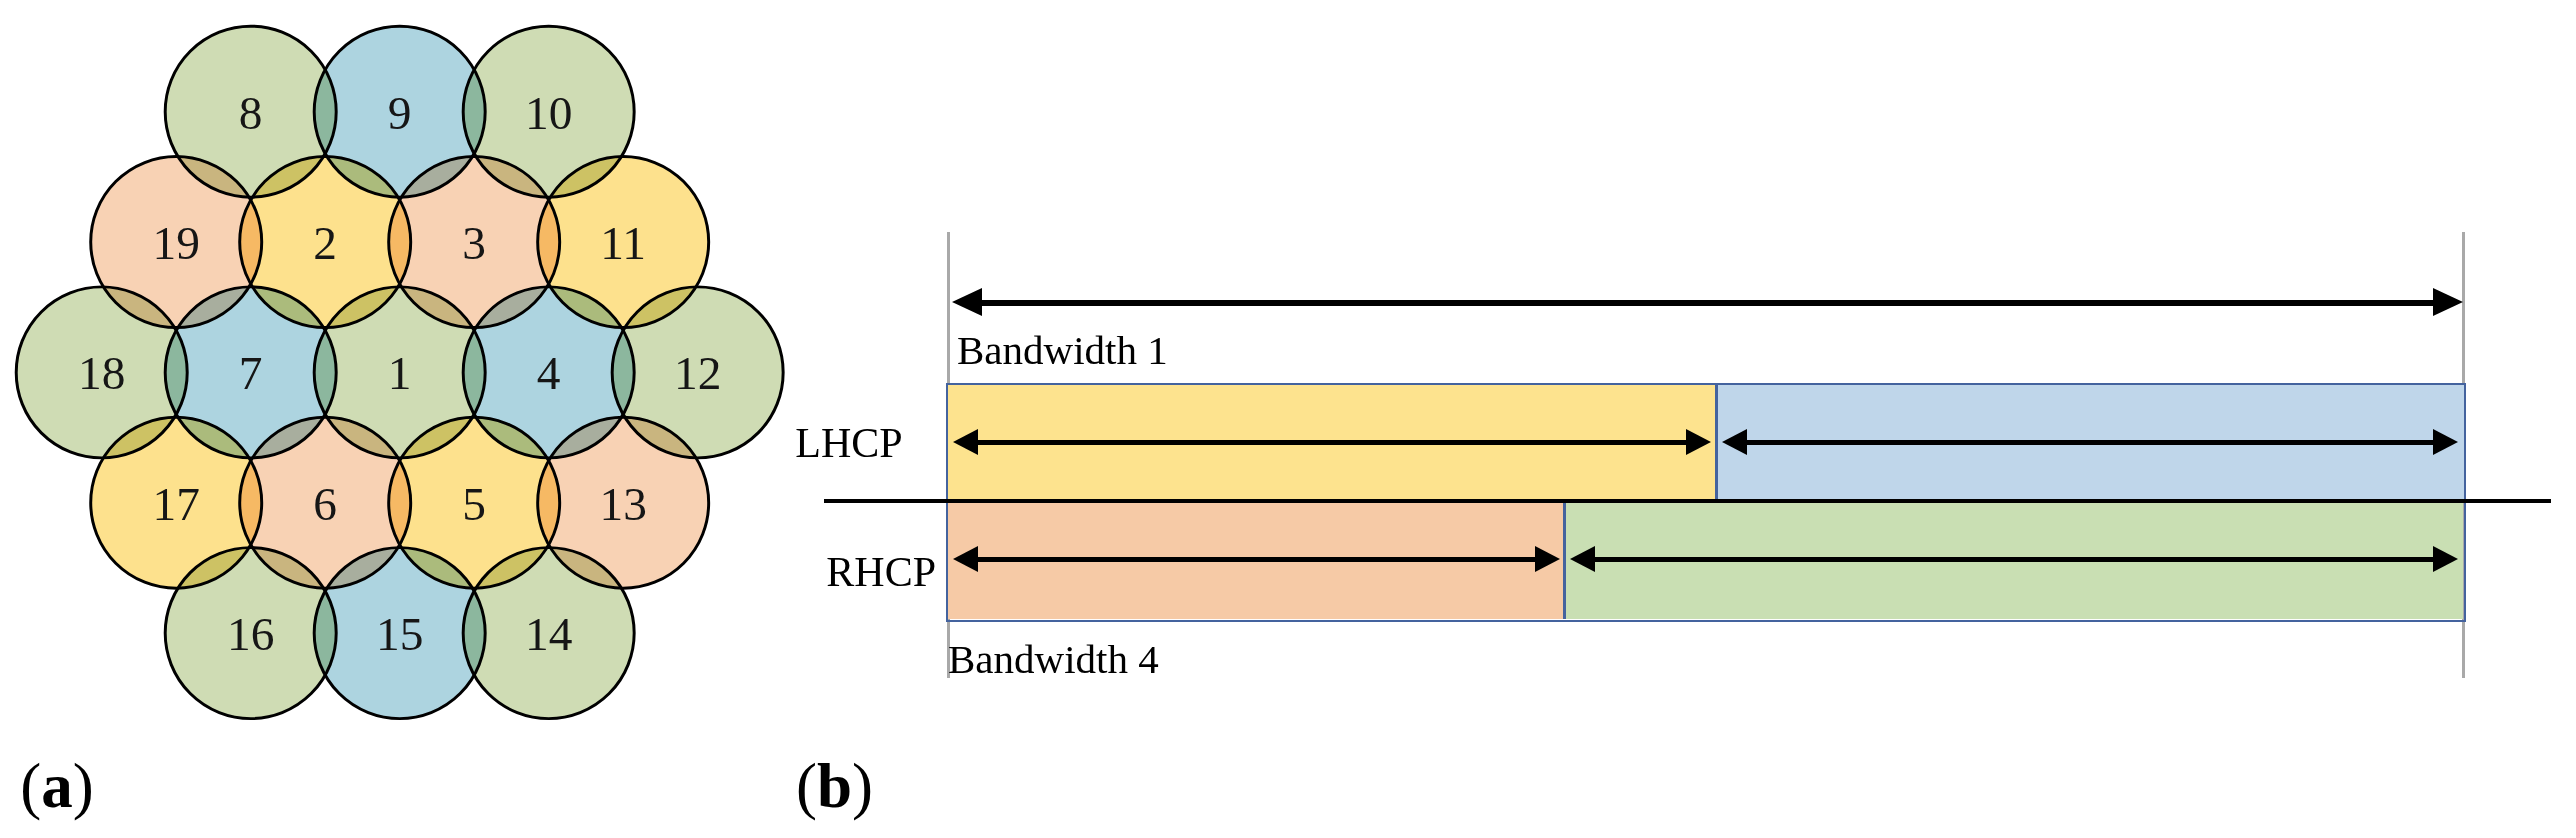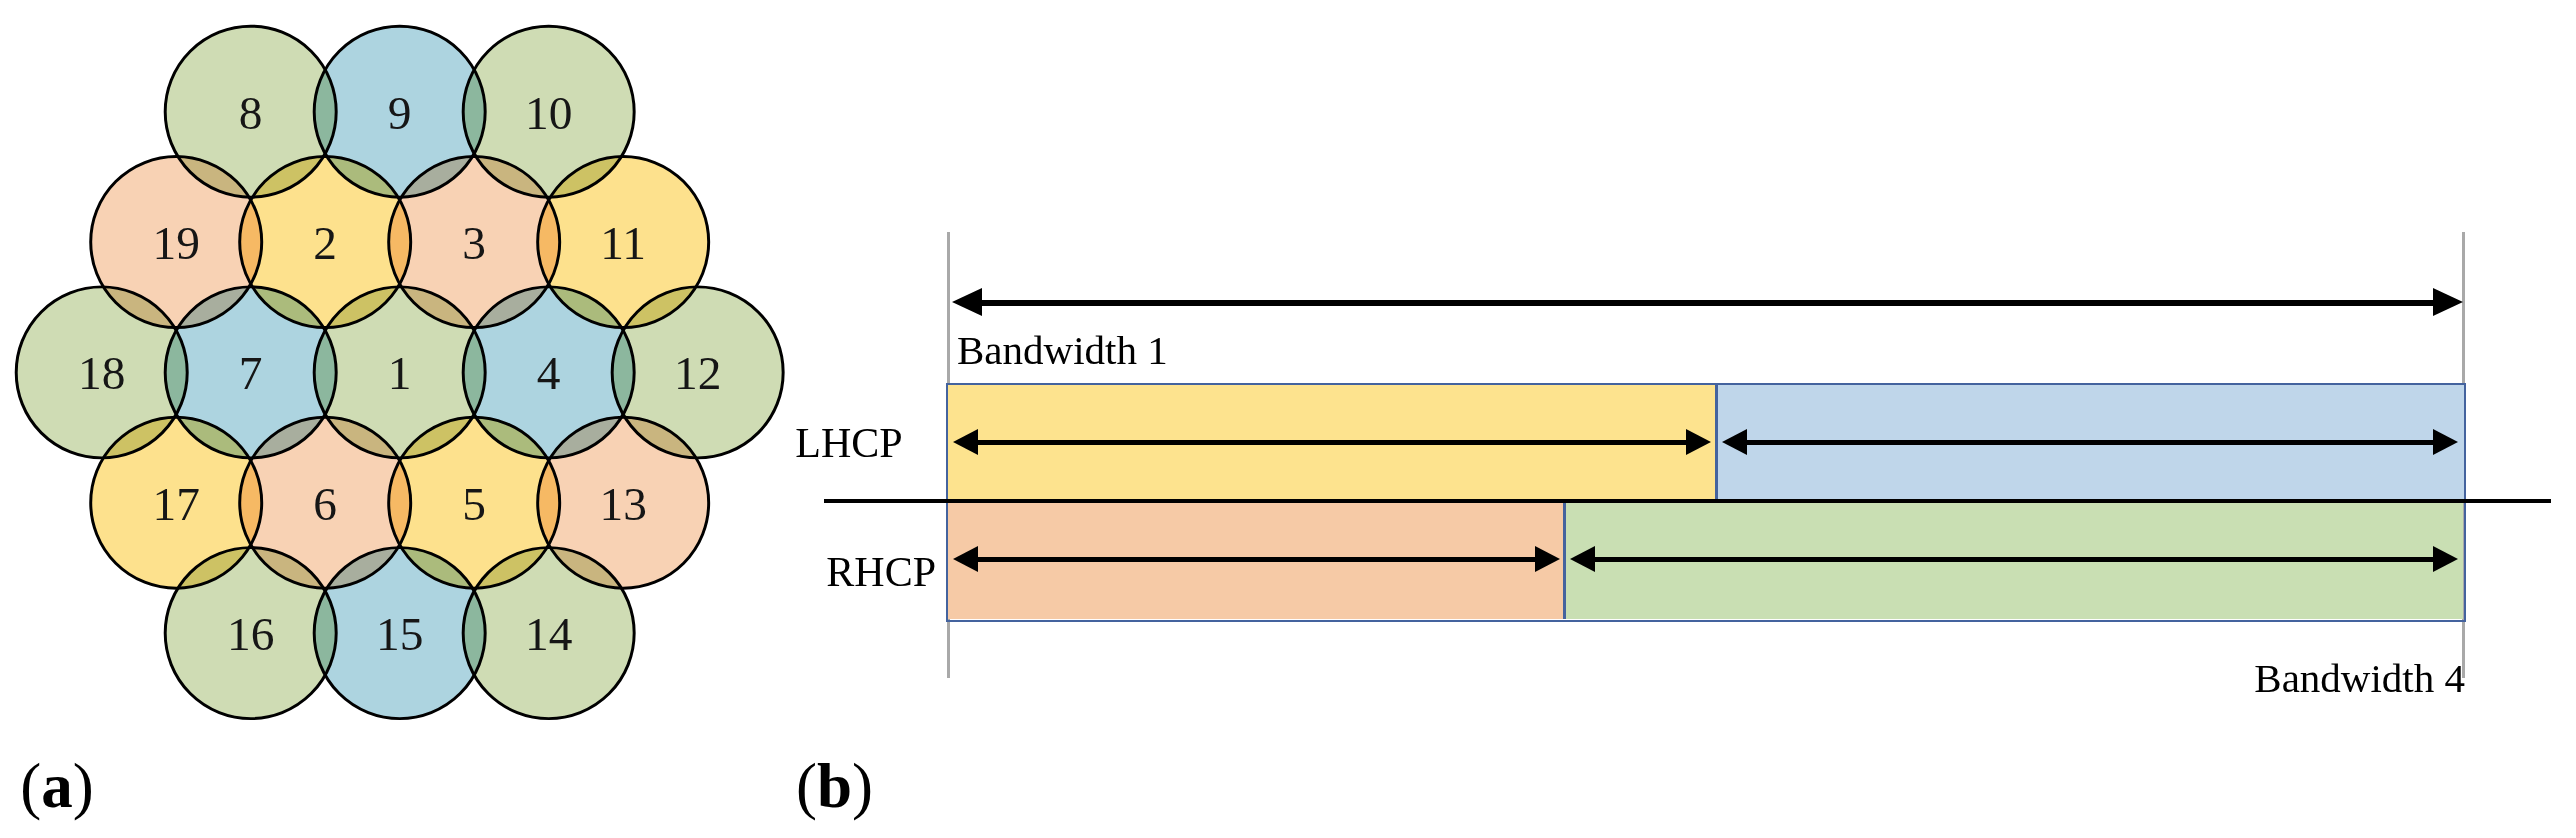--- a/index.html
+++ b/index.html
@@ -108,21 +108,21 @@
           <div class="ah" style="left: 5.1px; top: 161px; border-top: 13.5px solid transparent; border-bottom: 13.5px solid transparent; border-right: 25.4px solid rgb(0, 0, 0);"></div>
           <div class="ah" style="left: 587px; top: 161px; border-top: 13.5px solid transparent; border-bottom: 13.5px solid transparent; border-left: 25.4px solid rgb(0, 0, 0);"></div>
           <div class="shaft" style="left: 644px; top: 172px; width: 844px; height: 5.1px;"></div>
           <div class="ah" style="left: 622px; top: 161px; border-top: 13.5px solid transparent; border-bottom: 13.5px solid transparent; border-right: 25.4px solid rgb(0, 0, 0);"></div>
           <div class="ah" style="left: 1485px; top: 161px; border-top: 13.5px solid transparent; border-bottom: 13.5px solid transparent; border-left: 25.4px solid rgb(0, 0, 0);"></div>
         </div>
     </div>
 
     <div class="sep"></div>
 
-    <div class="bwlab" style="left:186px; top:425px; width:1517px; text-align:right;margin-top:19px;">Bandwidth 4</div>
+    <div class="bwlab" style="left:186px; top:425px; width:1517px; ">Bandwidth 4</div>
   <div class="shaft" style="left: 218px; top: 88px; width: 1457px; height: 6px;"></div>
       <div class="ah" style="left: 190px; top: 76px; border-top: 14.4px solid transparent; border-bottom: 14.4px solid transparent; border-right: 30.5px solid rgb(0, 0, 0);"></div>
       <div class="ah" style="left: 1671px; top: 76px; border-top: 14.4px solid transparent; border-bottom: 14.4px solid transparent; border-left: 30.5px solid rgb(0, 0, 0);"></div>
     </div>
 
   <div class="figletter" style="left:20.3px; top:752px;"><span>(</span><b>a</b><span>)</span></div>
   <div class="figletter" style="left:796px; top:752px;"><span>(</span><b>b</b><span>)</span></div>
 
 </div>
 

